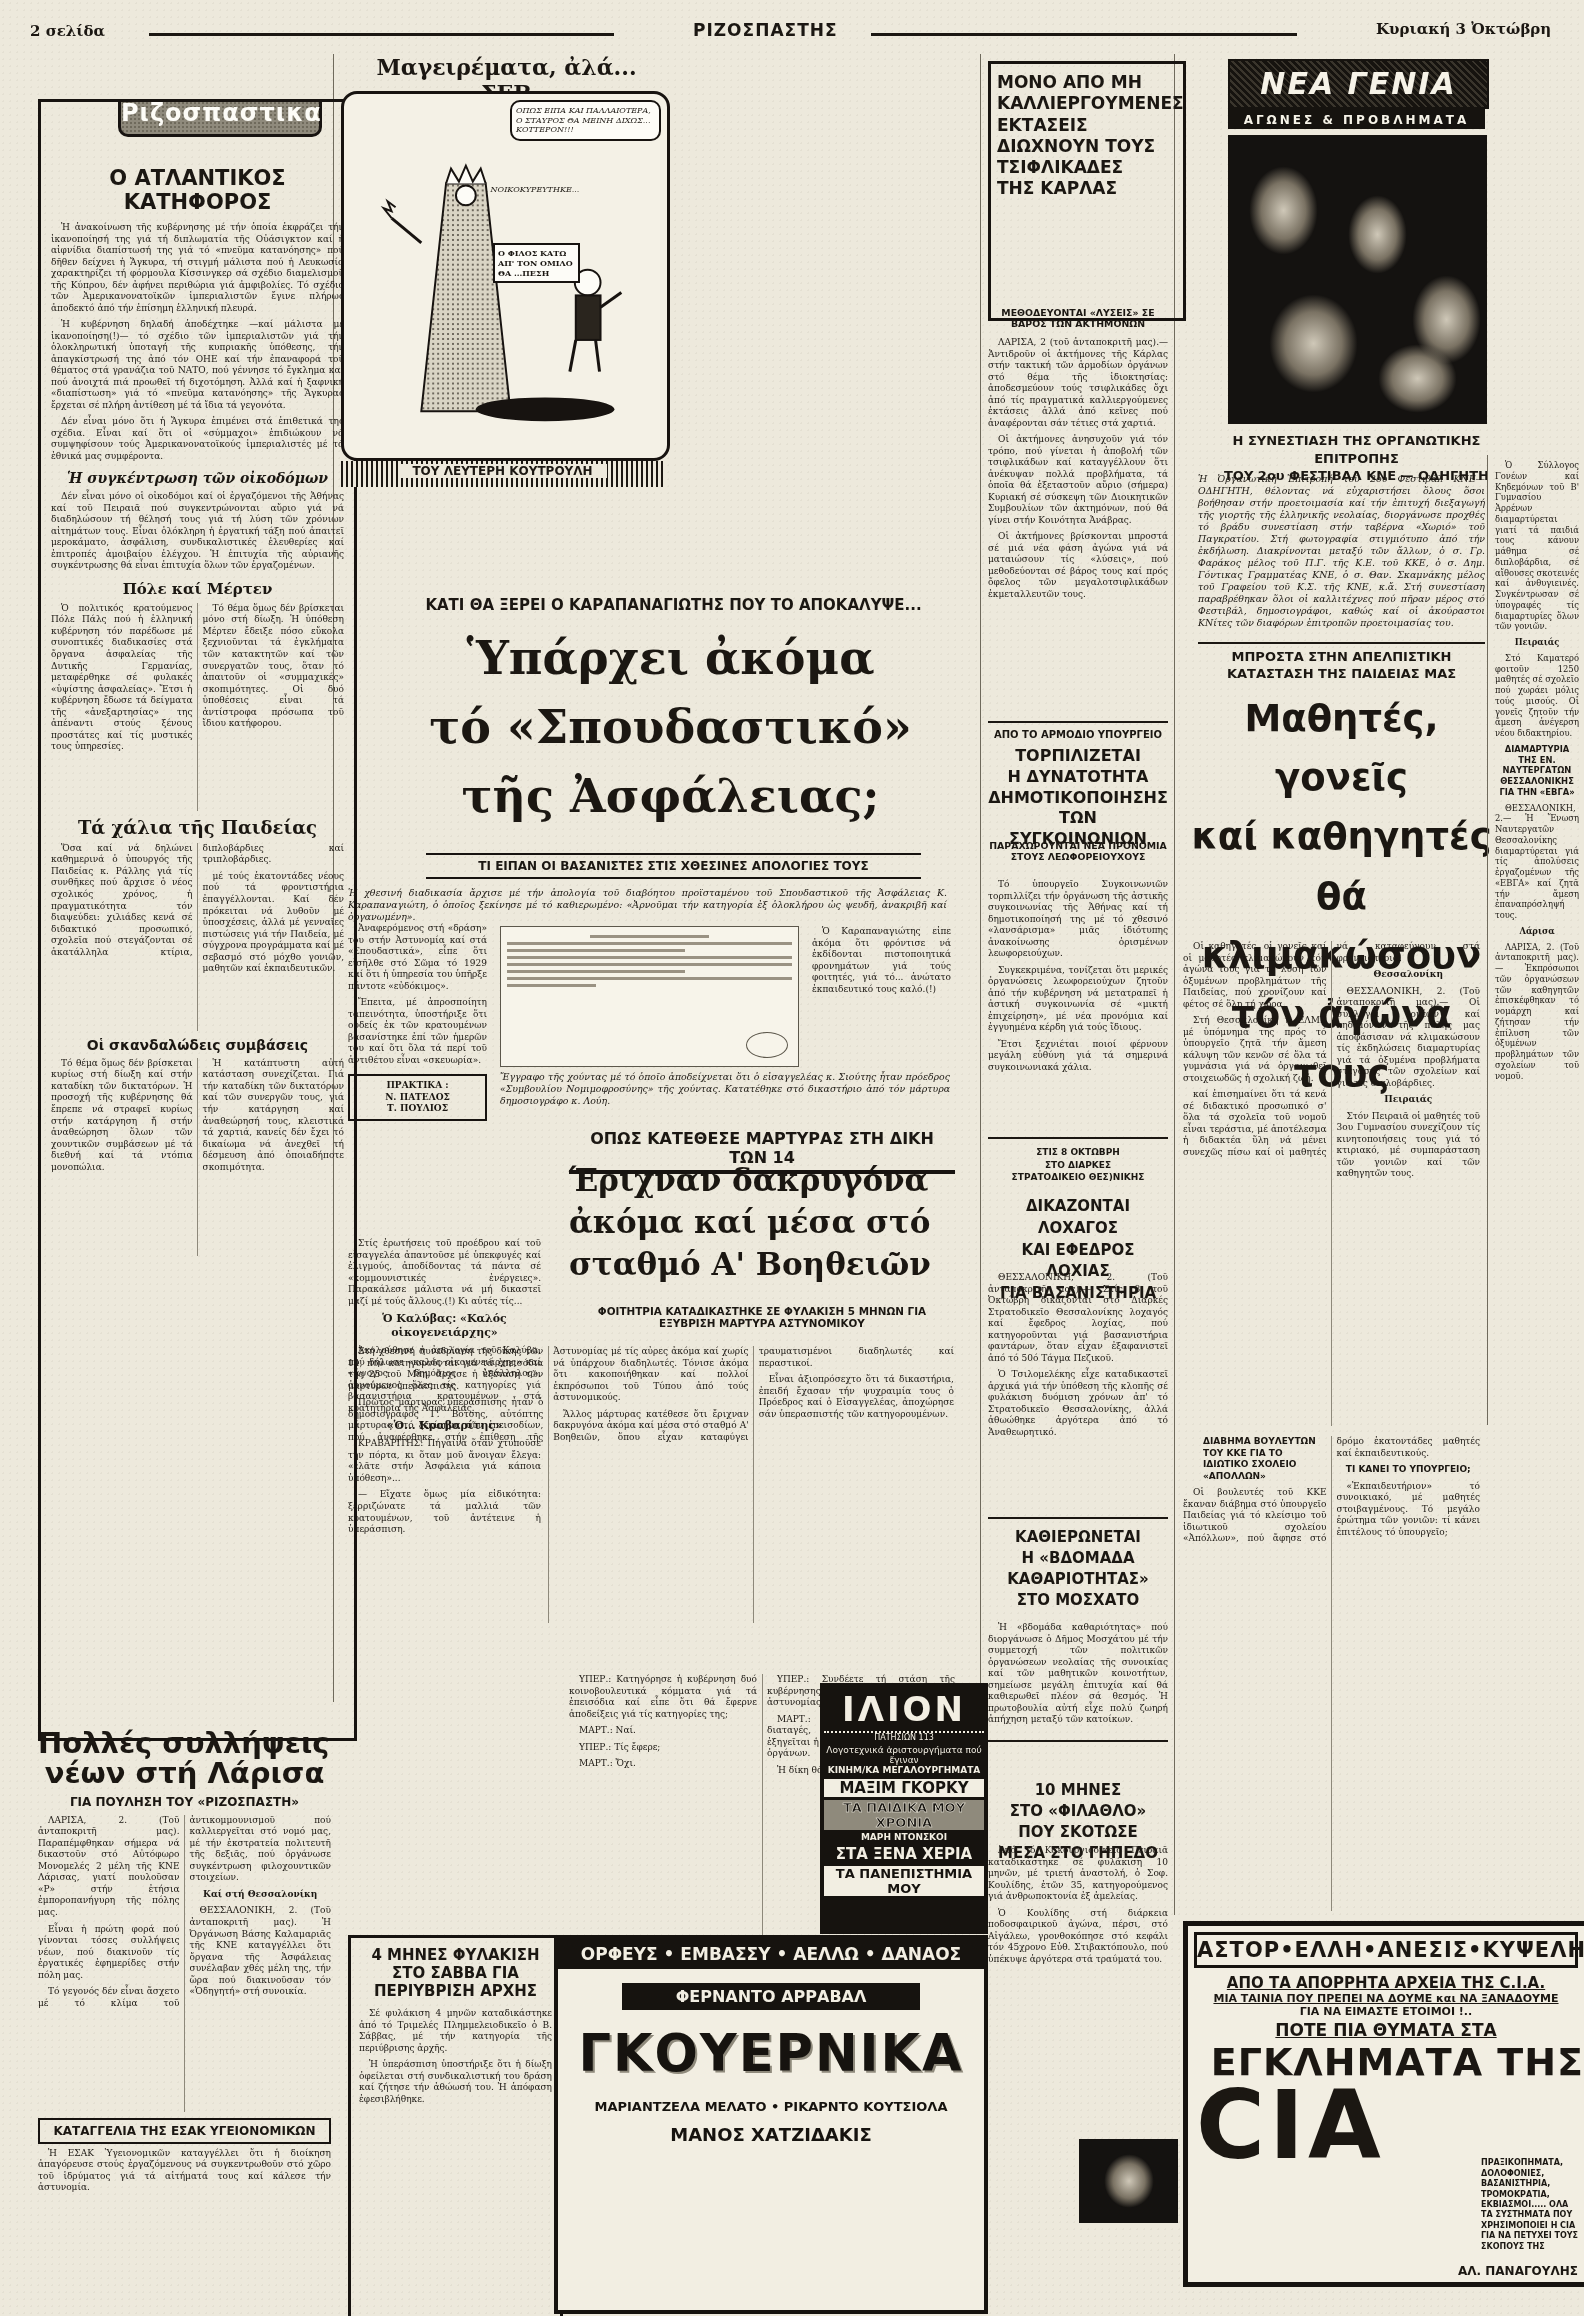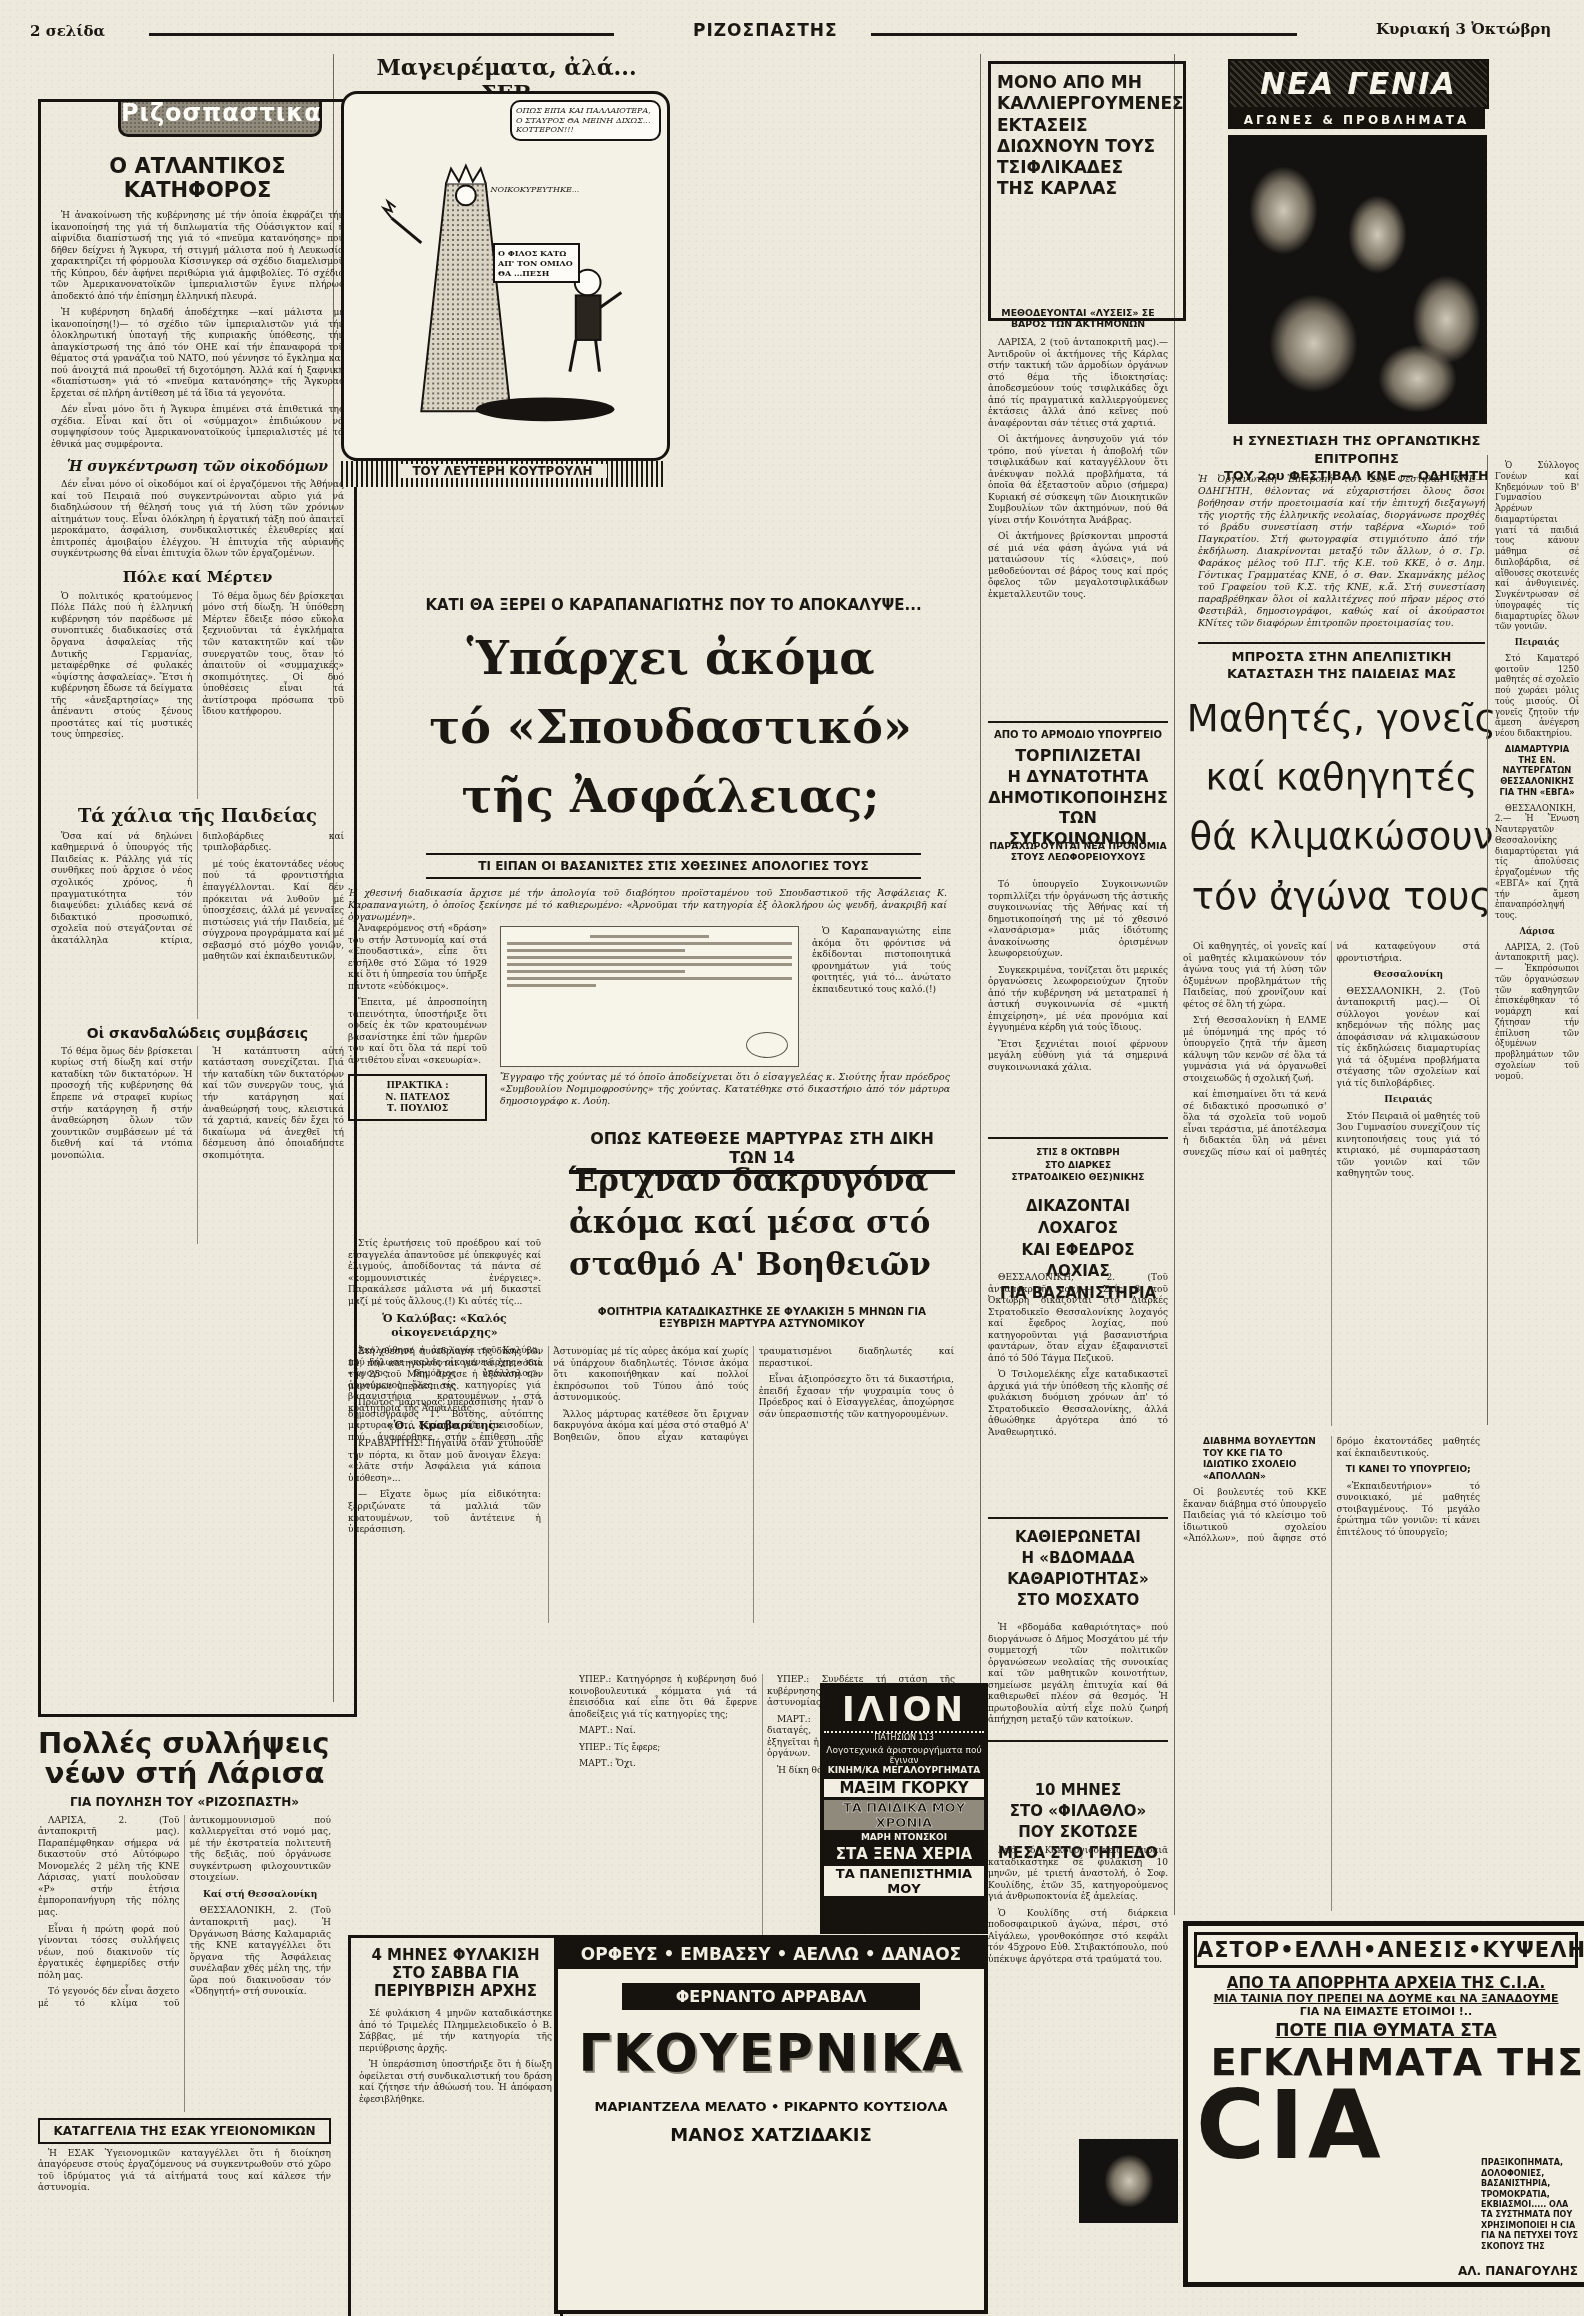--- a/index.html
+++ b/index.html
@@ -33,21 +33,21 @@
   <div class="abs" style="left:30px;top:22px;font-weight:bold;font-size:15px;">2 σελίδα</div>
   <div class="abs" style="left:149px;top:33px;width:465px;border-top:3px solid #1b1712;"></div>
   <div class="abs sans" style="left:693px;top:20px;font-weight:900;font-size:17px;letter-spacing:1px;">ΡΙΖΟΣΠΑΣΤΗΣ</div>
   <div class="abs" style="left:871px;top:33px;width:426px;border-top:3px solid #1b1712;"></div>
   <div class="abs" style="left:1376px;top:20px;font-weight:bold;font-size:15px;">Κυριακή 3 Ὀκτώβρη</div>
 
   <div class="abs vline" style="left:333px;top:54px;height:1648px;"></div>
   <div class="abs vline" style="left:980px;top:54px;height:1861px;"></div>
   <div class="abs vline" style="left:1174px;top:54px;height:1861px;"></div>
 
-  <div class="abs boxed overflow" style="left:38px;top:99px;width:293px;height:1604px;padding:4px 10px;">
+  <div class="abs boxed overflow" style="left:38px;top:99px;width:293px;height:1604px;padding:16px 10px;">
     <div class="abs" style="left:77px;top:-28px;width:198px;height:57px;background:#8f8a7c;border:3px solid #171310;border-radius:10px;
          background-image:radial-gradient(#6f6a5c 1px, transparent 1px);background-size:4px 4px;text-align:center;">
       <span class="abs" style="right:8px;top:0px;font-size:24px;color:#fff;">☭</span>
       <span class="sans" style="display:block;margin-top:22px;font-size:24px;font-weight:900;color:#fdfcf7;letter-spacing:1px;">Ριζοσπαστικα</span>
     </div>
 
     <div style="margin-top:48px;text-align:center;font-weight:bold;font-size:21px;font-family:'DejaVu Sans',sans-serif;">Ο ΑΤΛΑΝΤΙΚΟΣ ΚΑΤΗΦΟΡΟΣ</div>
     <div class="bt" style="margin-top:8px;">
       <p>Ἡ ἀνακοίνωση τῆς κυβέρνησης μέ τήν ὁποία ἐκφράζει τήν ἱκανοποίησή της γιά τή διπλωματία τῆς Οὐάσιγκτον καί ἡ αἰφνίδια διαπίστωσή της γιά τό «πνεῦμα κατανόησης» πού δῆθεν δείχνει ἡ Ἄγκυρα, τή στιγμή μάλιστα πού ἡ Λευκωσία χαρακτηρίζει τή φόρμουλα Κίσσινγκερ σά σχέδιο διαμελισμοῦ τῆς Κύπρου, δέν ἀφήνει περιθώρια γιά ἀμφιβολίες. Τό σχέδιο τῶν Ἀμερικανονατοϊκῶν ἰμπεριαλιστῶν ἔγινε πλήρως ἀποδεκτό ἀπό τήν ἐπίσημη ἑλληνική πλευρά.</p>
       <p>Ἡ κυβέρνηση δηλαδή ἀποδέχτηκε —καί μάλιστα μέ ἱκανοποίηση(!)— τό σχέδιο τῶν ἰμπεριαλιστῶν γιά τήν ὁλοκληρωτική ὑποταγή τῆς κυπριακῆς ὑπόθεσης, τήν ἀπαγκίστρωσή της ἀπό τόν ΟΗΕ καί τήν ἐπαναφορά τοῦ θέματος στά γρανάζια τοῦ ΝΑΤΟ, πού γέννησε τό ἔγκλημα καί πού ἀνοιχτά πιά προωθεῖ τή διχοτόμηση. Ἀλλά καί ἡ ξαφνική «διαπίστωση» γιά τό «πνεῦμα κατανόησης» τῆς Ἄγκυρας ἔρχεται σέ πλήρη ἀντίθεση μέ τά ἴδια τά γεγονότα.</p>
@@ -317,21 +317,21 @@
     <div>Η ΣΥΝΕΣΤΙΑΣΗ ΤΗΣ ΟΡΓΑΝΩΤΙΚΗΣ ΕΠΙΤΡΟΠΗΣ</div>
     <div>ΤΟΥ 2ου ΦΕΣΤΙΒΑΛ ΚΝΕ — ΟΔΗΓΗΤΗ</div>
   </div>
   <div class="abs bt" style="left:1198px;top:473px;width:287px;font-style:italic;font-size:9.4px;">Ἡ Ὀργανωτική Ἐπιτροπή τοῦ 2ου Φεστιβάλ ΚΝΕ—ΟΔΗΓΗΤΗ, θέλοντας νά εὐχαριστήσει ὅλους ὅσοι βοήθησαν στήν προετοιμασία καί τήν ἐπιτυχή διεξαγωγή τῆς γιορτῆς τῆς ἑλληνικῆς νεολαίας, διοργάνωσε προχθές τό βράδυ συνεστίαση στήν ταβέρνα «Χωριό» τοῦ Παγκρατίου. Στή φωτογραφία στιγμιότυπο ἀπό τήν ἐκδήλωση. Διακρίνονται μεταξύ τῶν ἄλλων, ὁ σ. Γρ. Φαράκος μέλος τοῦ Π.Γ. τῆς Κ.Ε. τοῦ ΚΚΕ, ὁ σ. Δημ. Γόντικας Γραμματέας ΚΝΕ, ὁ σ. Θαν. Σκαμνάκης μέλος τοῦ Γραφείου τοῦ Κ.Σ. τῆς ΚΝΕ, κ.ἄ. Στή συνεστίαση παραβρέθηκαν ὅλοι οἱ καλλιτέχνες πού πῆραν μέρος στό Φεστιβάλ, δημοσιογράφοι, καθώς καί οἱ ἀκούραστοι ΚΝίτες τῶν διαφόρων ἐπιτροπῶν προετοιμασίας του.</div>
 
   <div class="abs hline" style="left:1198px;top:642px;width:287px;"></div>
   <div class="abs kicker" style="left:1198px;top:649px;width:287px;font-size:13px;line-height:1.3;">
     <div>ΜΠΡΟΣΤΑ ΣΤΗΝ ΑΠΕΛΠΙΣΤΙΚΗ</div>
     <div>ΚΑΤΑΣΤΑΣΗ ΤΗΣ ΠΑΙΔΕΙΑΣ ΜΑΣ</div>
   </div>
-  <div class="abs sans" style="left:1183px;top:689px;width:317px;font-weight:400;font-size:37px;text-align:center;line-height:1.6;">
+  <div class="abs sans" style="left:1183px;top:689px;width:317px;font-weight:700;font-size:37px;text-align:center;line-height:1.6;">
     <div>Μαθητές, γονεῖς</div>
     <div>καί καθηγητές</div>
     <div>θά κλιμακώσουν</div>
     <div>τόν ἀγώνα τους</div>
   </div>
   <div class="abs bt c2 overflow" style="left:1183px;top:941px;width:297px;height:485px;">
     <p>Οἱ καθηγητές, οἱ γονεῖς καί οἱ μαθητές κλιμακώνουν τόν ἀγώνα τους γιά τή λύση τῶν ὀξυμένων προβλημάτων τῆς Παιδείας, πού χρονίζουν καί φέτος σέ ὅλη τή χώρα.</p>
     <p>Στή Θεσσαλονίκη ἡ ΕΛΜΕ μέ ὑπόμνημά της πρός τό ὑπουργεῖο ζητᾶ τήν ἄμεση κάλυψη τῶν κενῶν σέ ὅλα τά γυμνάσια γιά νά ὀργανωθεῖ στοιχειωδῶς ἡ σχολική ζωή.</p>
     <p>καί ἐπισημαίνει ὅτι τά κενά σέ διδακτικό προσωπικό σ' ὅλα τά σχολεῖα τοῦ νομοῦ εἶναι τεράστια, μέ ἀποτέλεσμα ἡ διδακτέα ὕλη νά μένει συνεχῶς πίσω καί οἱ μαθητές νά καταφεύγουν στά φροντιστήρια.</p>
     <p style="font-weight:bold;text-indent:0;text-align:center;">Θεσσαλονίκη</p>

